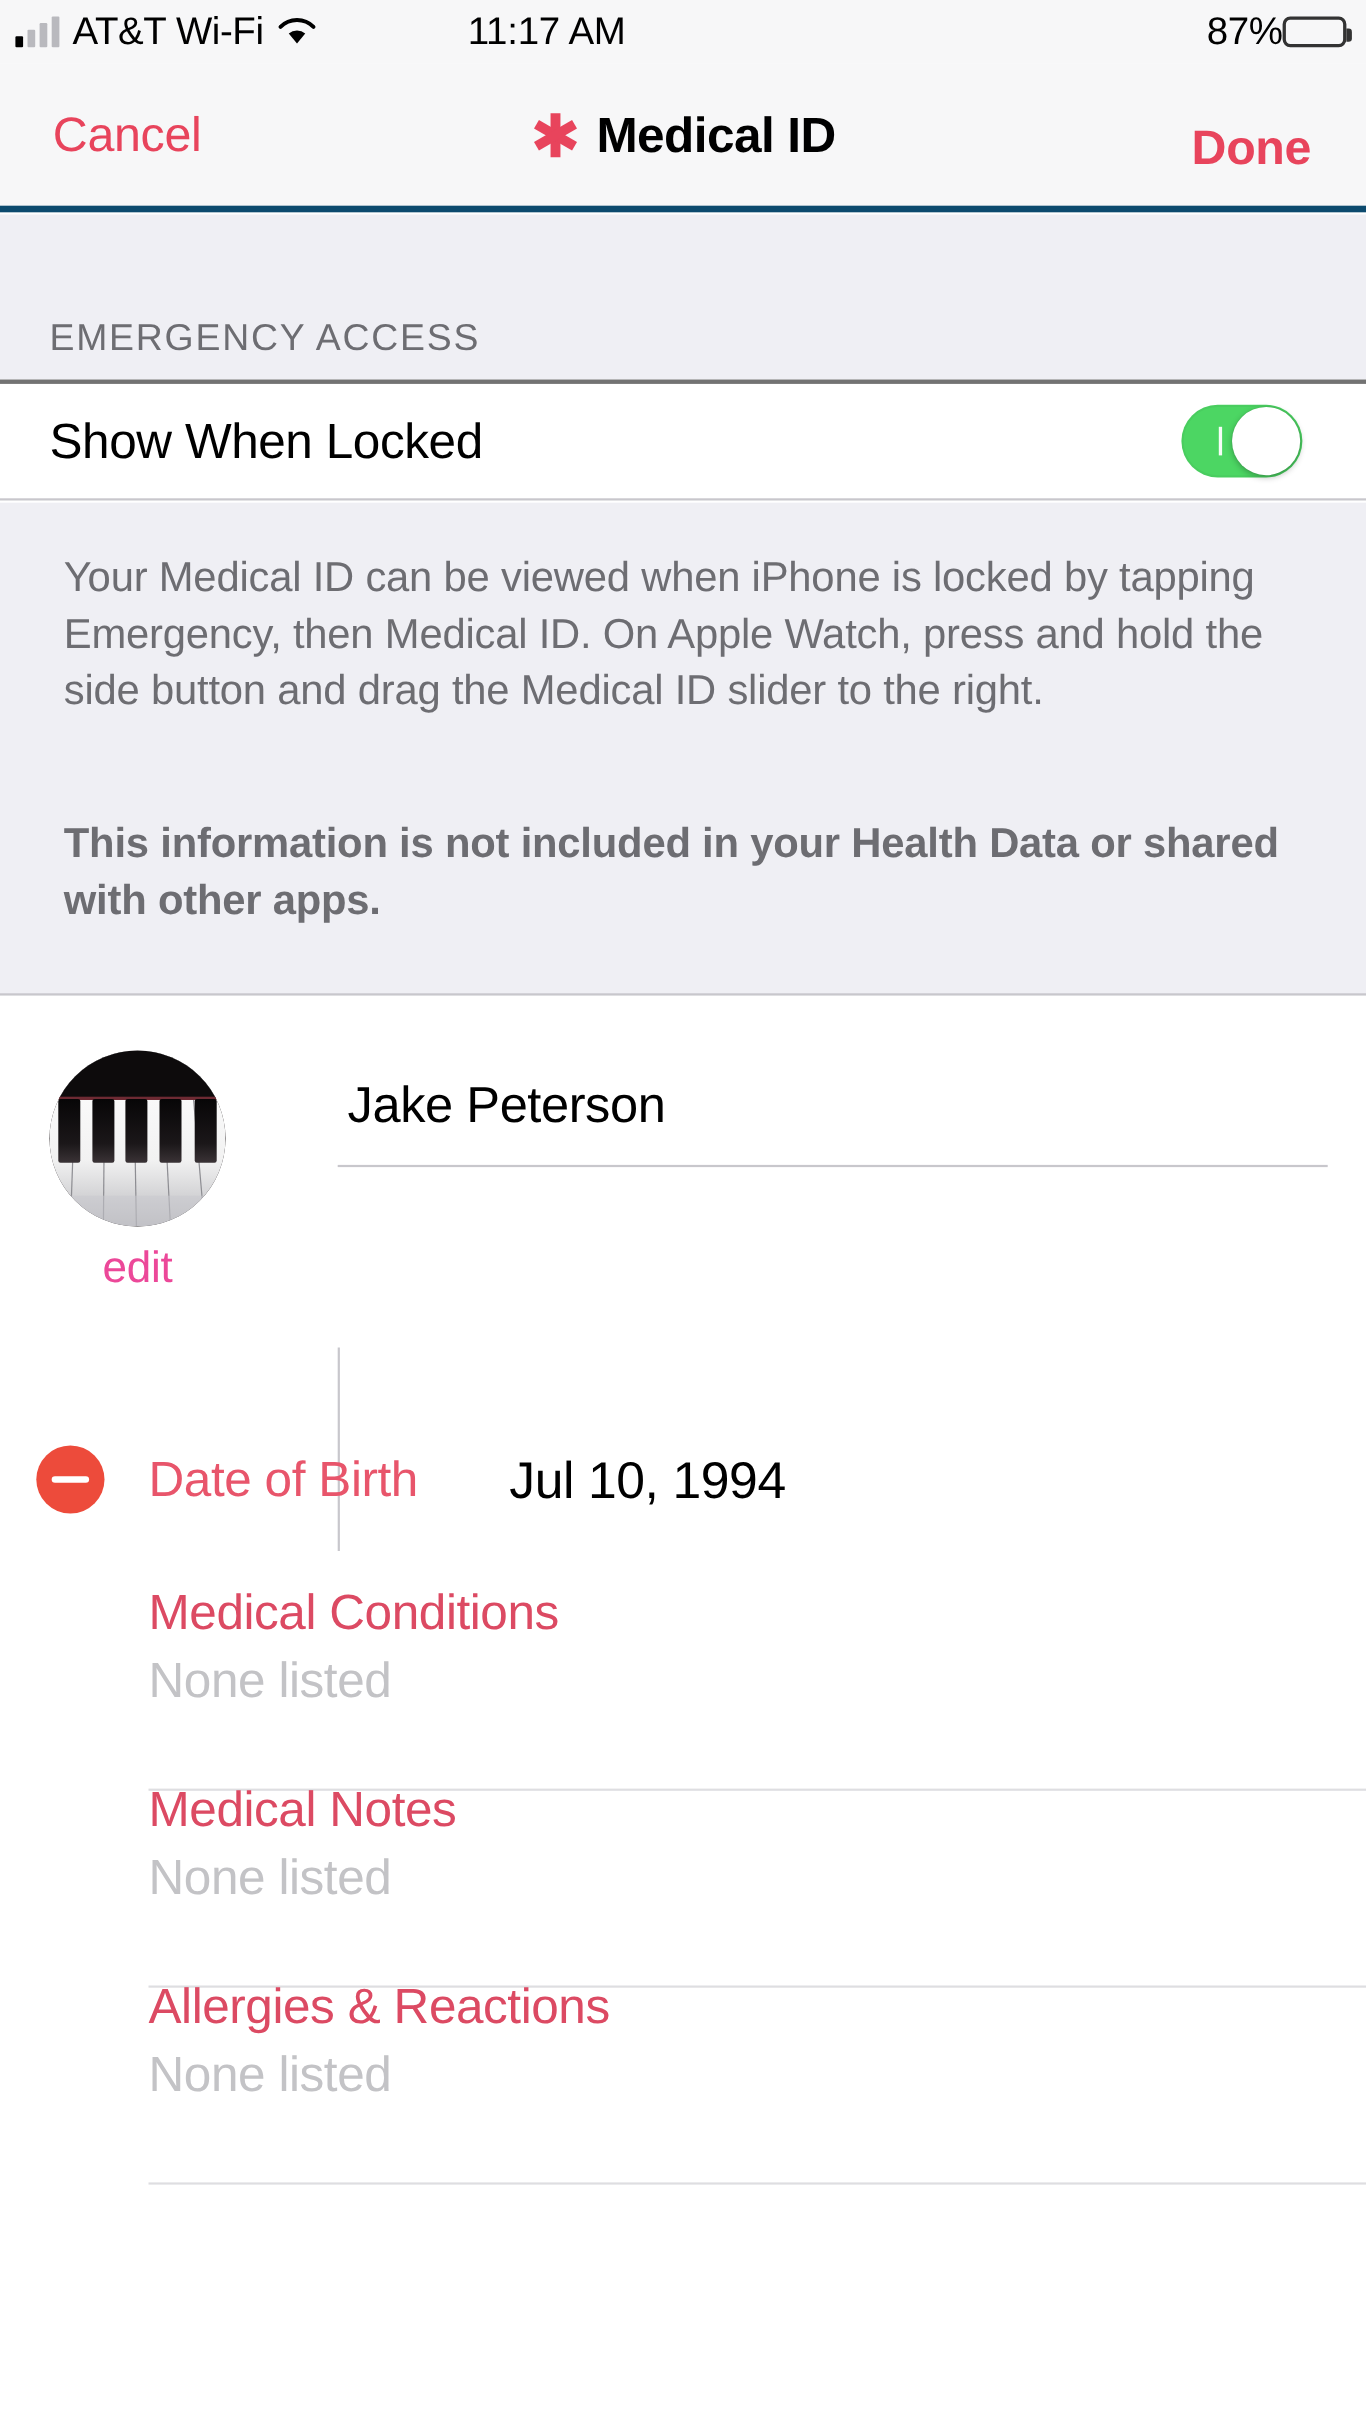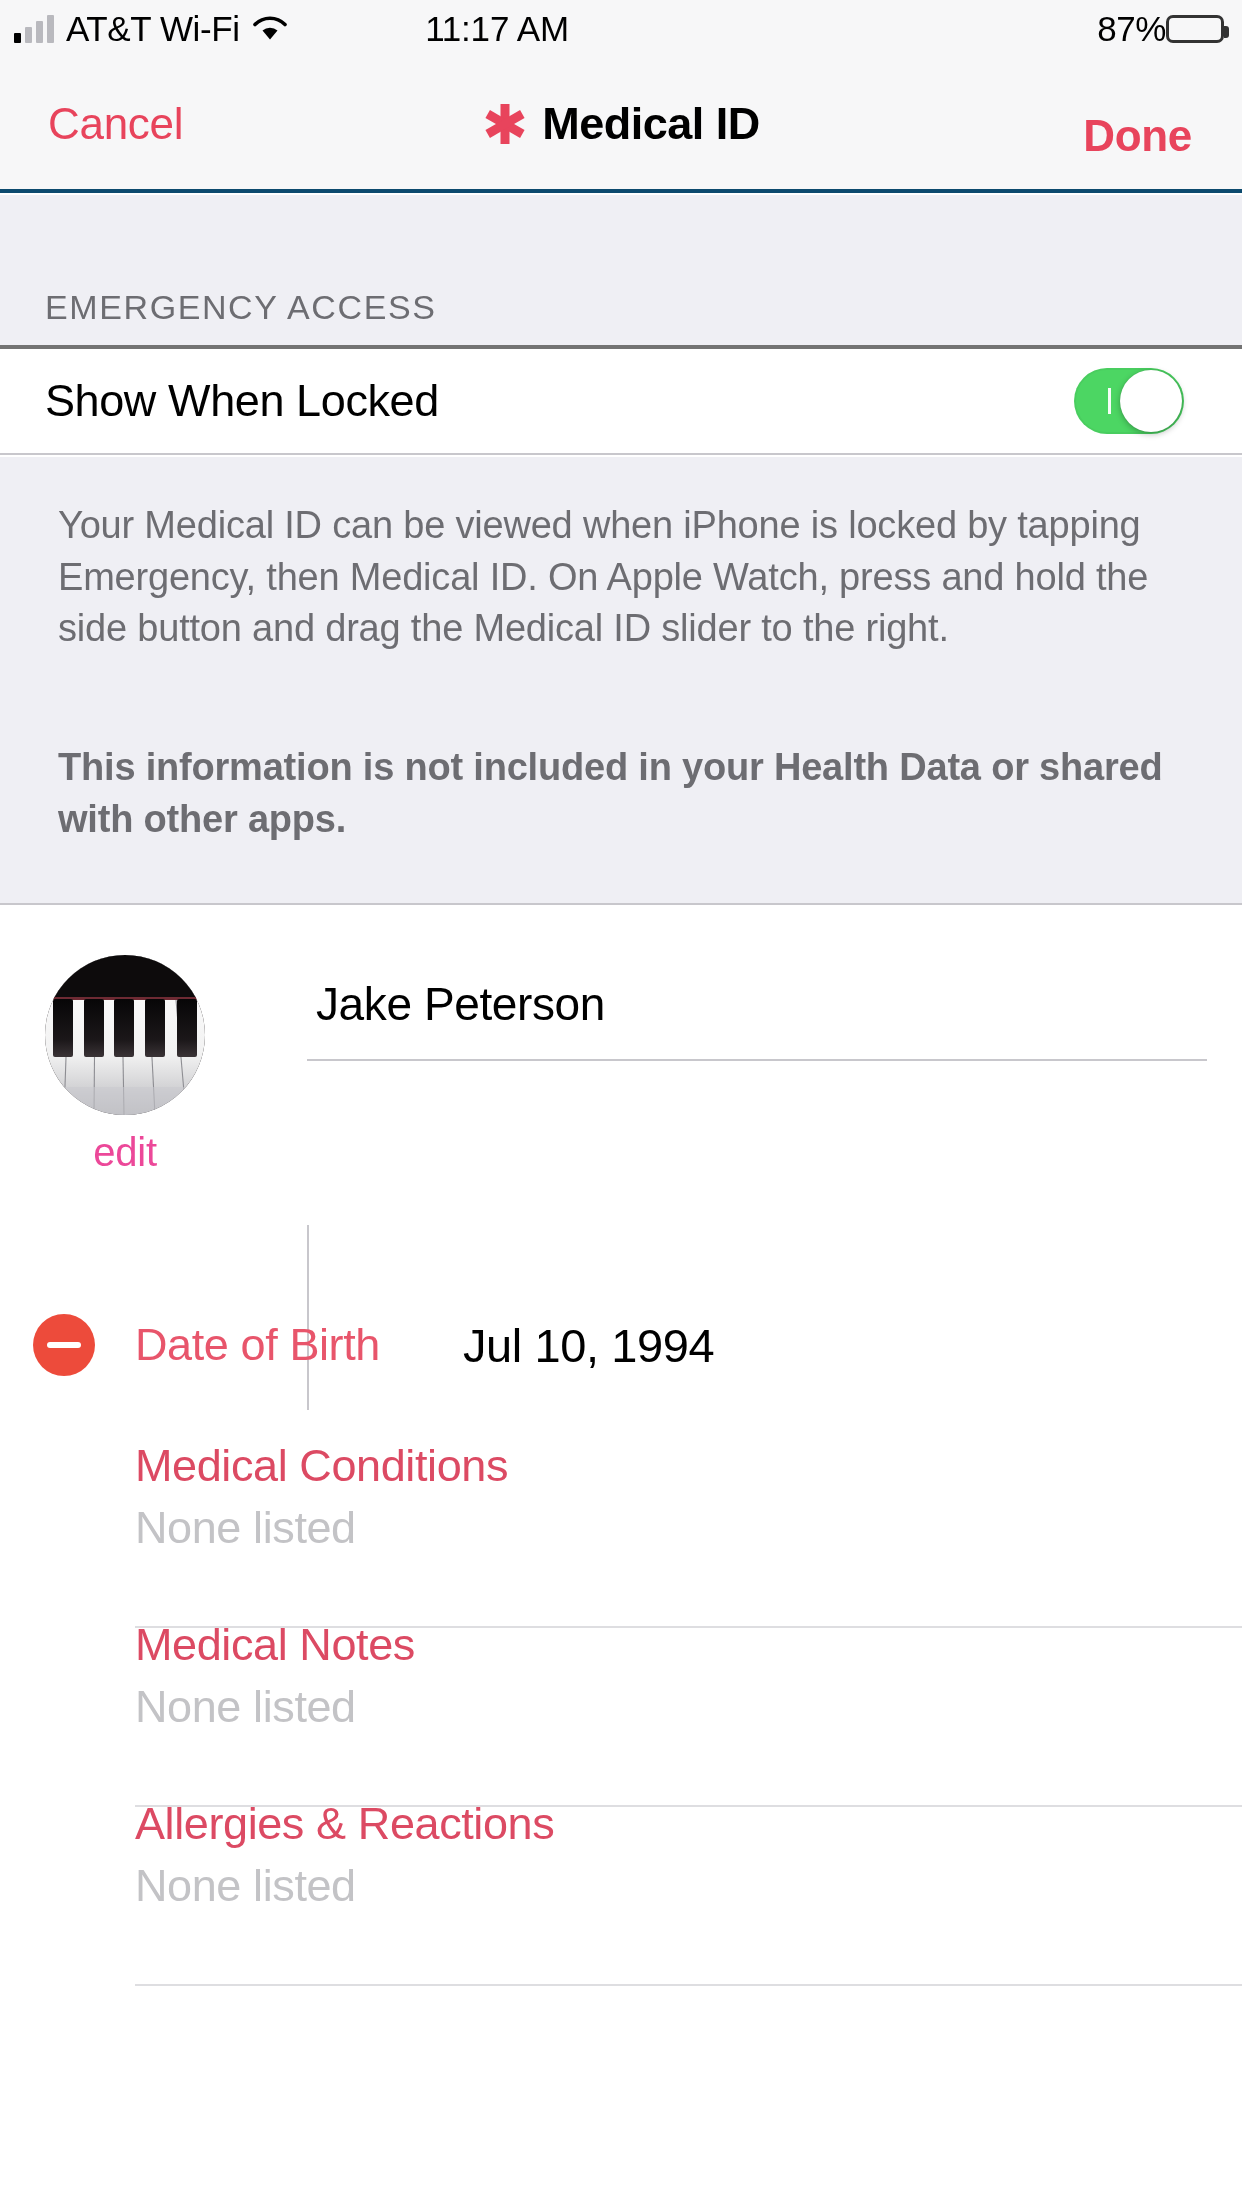--- a/index.html
+++ b/index.html
@@ -36,21 +36,21 @@
   .wifi{ width:36px; height:28px; position:relative; }
 
   .battery{ width:58px; height:28px; border:3px solid #333; border-radius:7px; position:relative; padding:3px; }
   .battery .fill{ height:100%; background:#000; border-radius:2px; }
   .battery:after{ content:""; position:absolute; right:-8px; top:8px; width:5px; height:12px;
     background:#333; border-radius:0 3px 3px 0; }
 
   
   .navbar{
     position:absolute; top:58px; left:0; width:1242px; height:135px;
-    background:#F7F7F8; border-bottom:4px solid #0c4a6e;
+    background:#F7F7F8; border-bottom:6px solid #0c4a6e;
     display:flex; align-items:center; justify-content:center;
   }
   .nav-cancel{ position:absolute; left:48px; font-size:44px; color:#E8445C; letter-spacing:-0.3px; }
   .nav-done{ position:absolute; right:50px; font-size:44px; color:#E8445C; font-weight:700; letter-spacing:-0.3px;margin-top:24px; }
   .nav-title-wrap{ display:flex; align-items:center; gap:14px; }
   .nav-title{ font-size:45px; font-weight:700; color:#000; letter-spacing:-0.5px; }
   .asterisk{ width:46px; height:46px; position:relative; }
 
   
   .group-gap{ position:absolute; left:0; width:1242px; background:#EFEFF4; }

